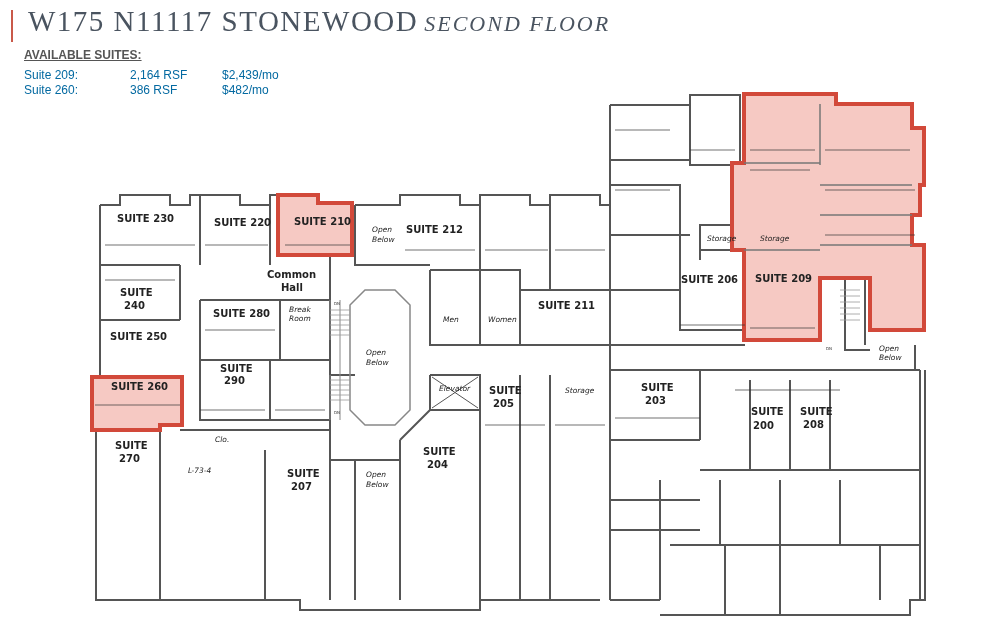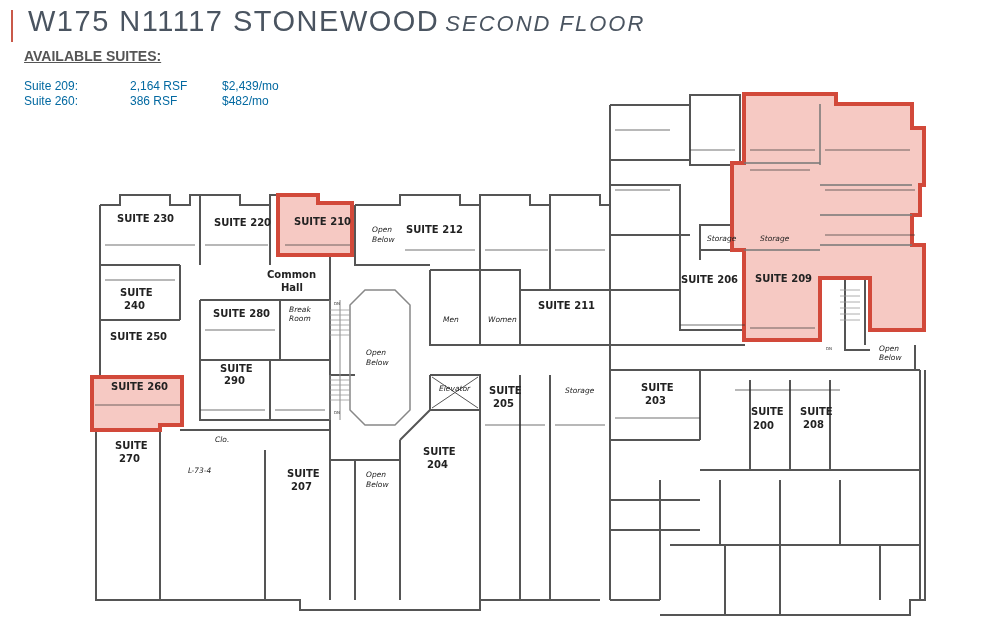--- a/index.html
+++ b/index.html
@@ -1,21 +1,21 @@
 <!DOCTYPE html>
 <html><head>
 <meta charset="utf-8">
 <style>
   html,body{margin:0;padding:0;background:#fff;}
   body{width:1008px;height:623px;position:relative;overflow:hidden;font-family:"Liberation Sans",sans-serif;}
   .accent-bar{position:absolute;left:11px;top:10px;width:2px;height:32px;background:#c9594a;}
-  .title{position:absolute;left:28px;top:5px;font-size:29px;letter-spacing:1.5px;color:#4a5460;white-space:nowrap;font-family:Liberation Sans, sans-serif;font-weight:normal;}
+  .title{position:absolute;left:28px;top:5px;font-size:29px;letter-spacing:1.5px;color:#4a5460;white-space:nowrap;font-family:Liberation Serif, serif;font-weight:normal;}
   .title .sub{font-style:italic;font-size:22px;letter-spacing:2px;margin-left:6px;color:#4a5460;}
   .avail{position:absolute;left:24px;top:48px;font-size:12.5px;color:#555;}
-  .avail-h{text-decoration:underline;font-weight:bold;color:#555;font-size:14px;margin-bottom:15px;}
+  .avail-h{text-decoration:underline;font-weight:bold;color:#555;font-size:12px;margin-bottom:6px;}
   .row{display:flex;height:14.5px;font-size:12px;color:#0369a1;}
   .row .c1{width:106px;}
   .row .c2{width:92px;}
   .row .c3{width:84px;text-align:left;}
   svg{position:absolute;left:0;top:0;}
   .lbl{font-family:"DejaVu Sans",sans-serif;font-size:10px;fill:#222;font-weight:bold;}
   .lbl-i{font-family:"DejaVu Sans",sans-serif;font-size:7.5px;fill:#222;font-style:italic;}
   .dim{font-family:"DejaVu Sans",sans-serif;font-size:4px;fill:#333;}
 </style>
 </head>

